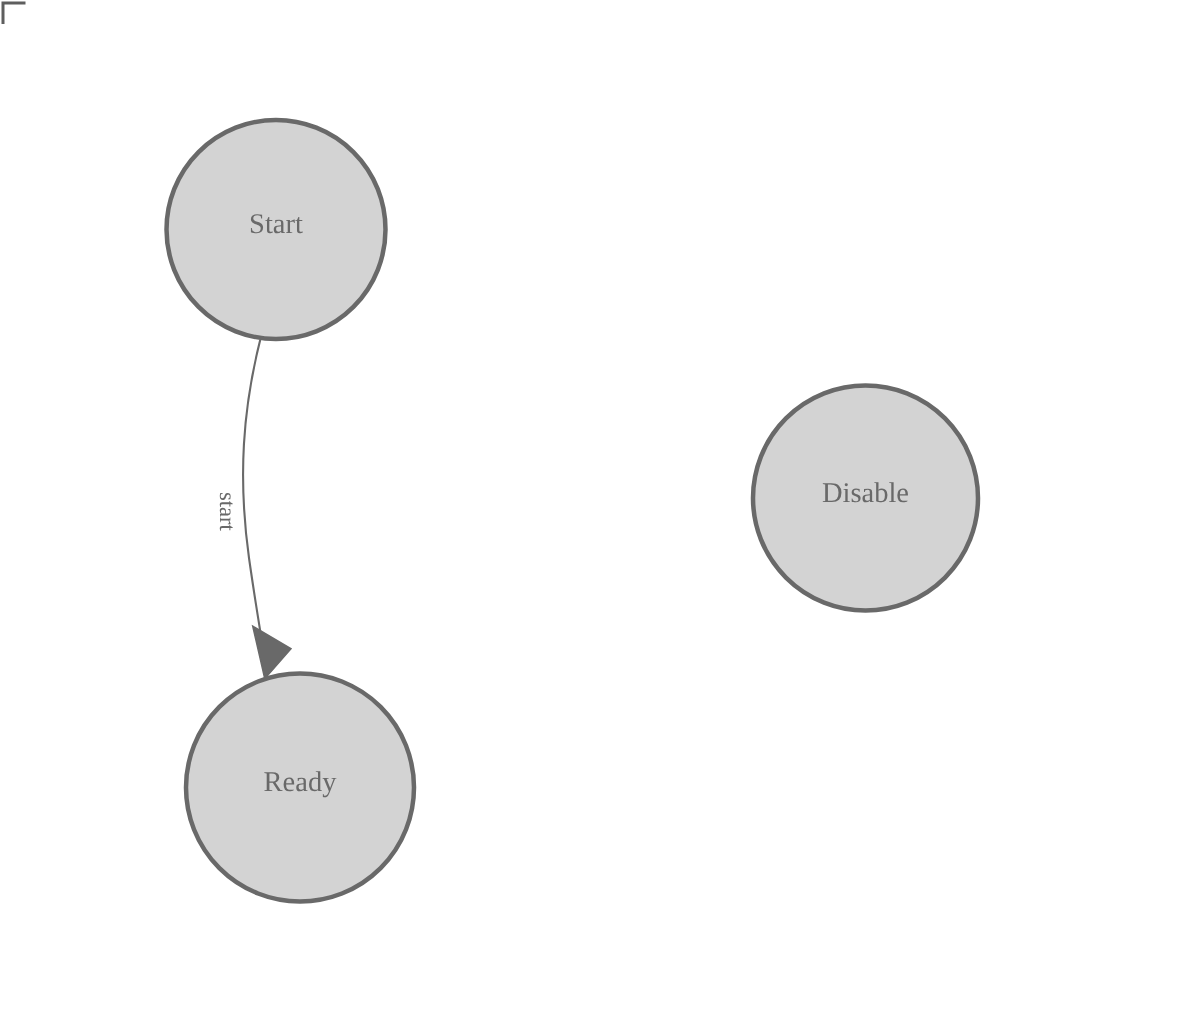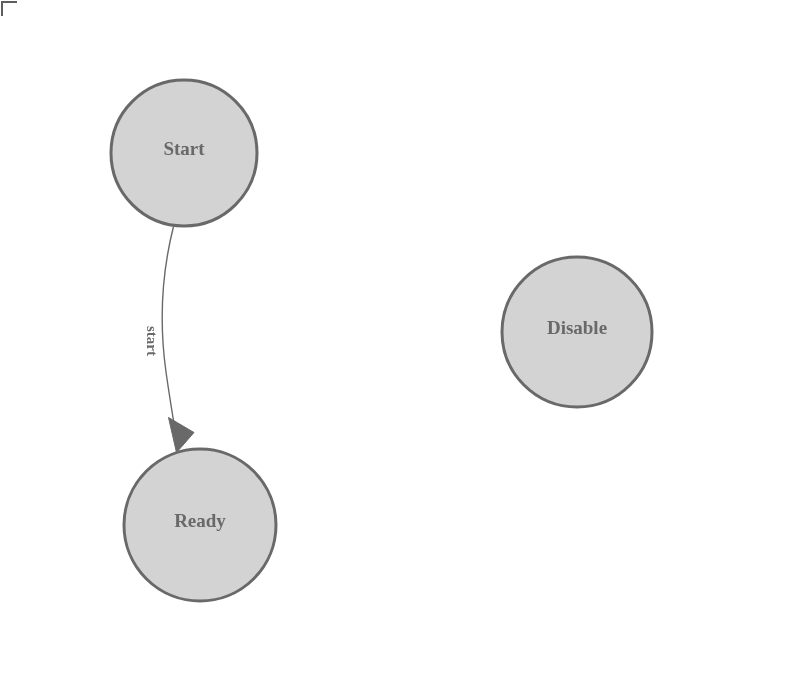--- a/index.html
+++ b/index.html
@@ -7,21 +7,20 @@
     padding: 0;
     background: #ffffff;
   }
   #canvas {
     position: relative;
     width: 799px;
     height: 686px;
     background: #ffffff;
     overflow: hidden;
     font-family: "Liberation Serif", "DejaVu Serif", serif;
-    font-weight: bold;
   }
   #diagram-svg {
     position: absolute;
     left: 0;
     top: 0;
     width: 799px;
     height: 686px;
   }
   .state-node-circle {
     fill: #d3d3d3;

